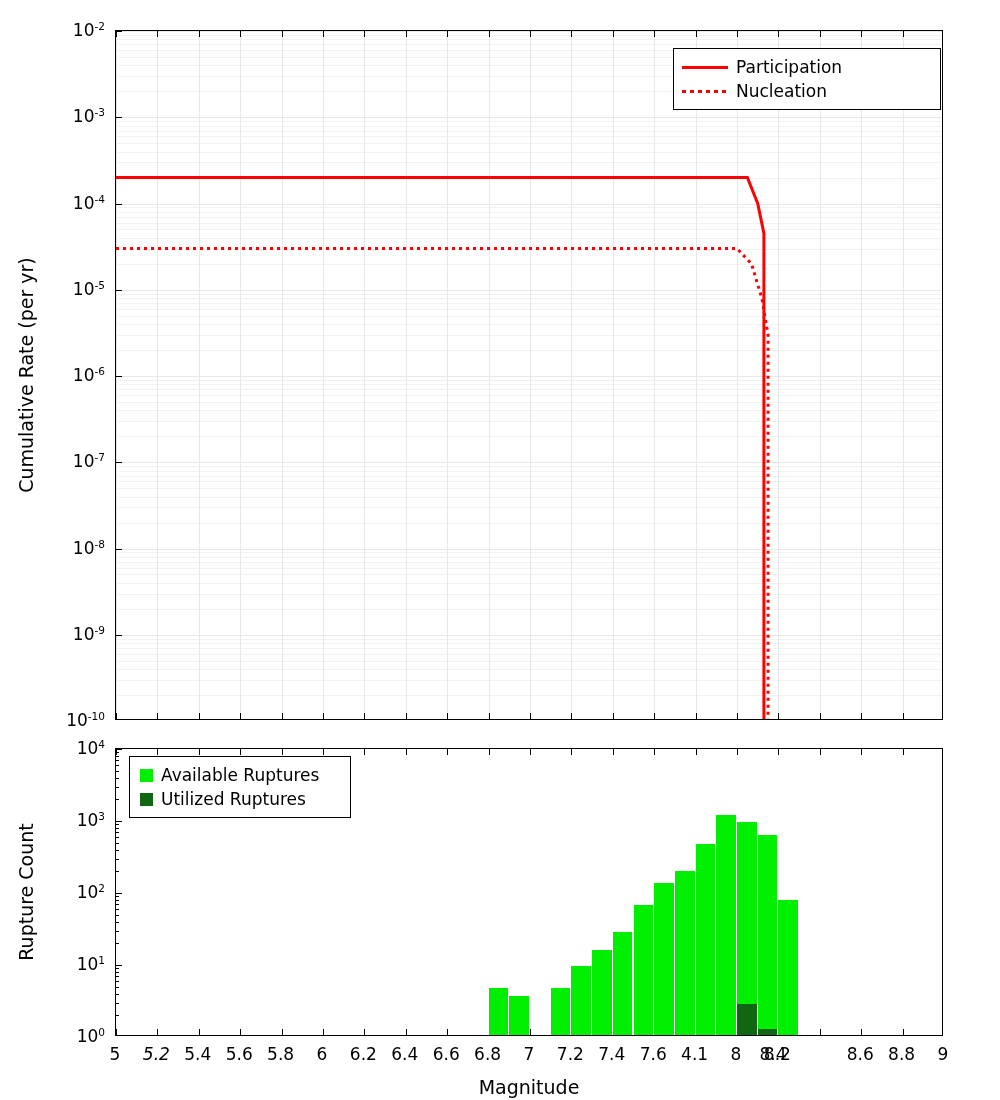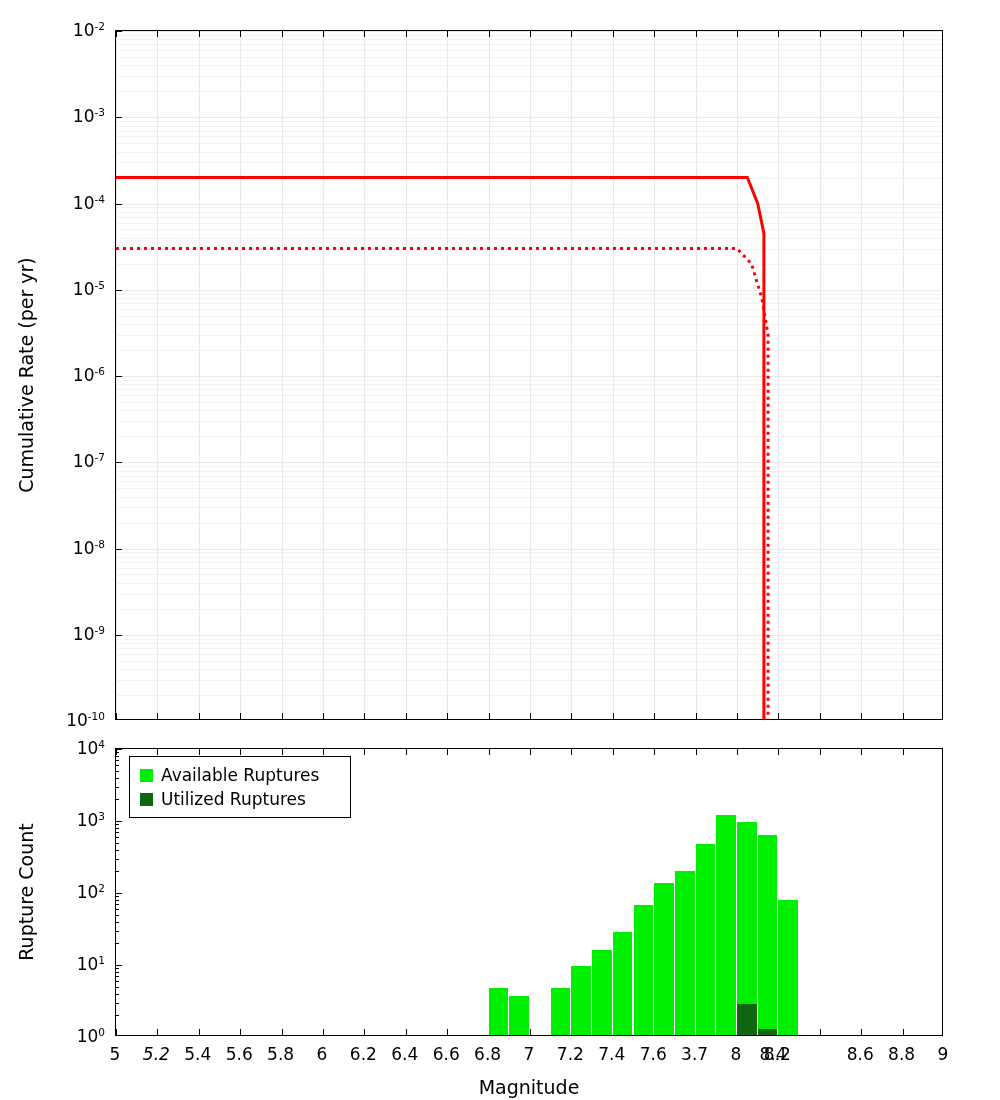--- a/index.html
+++ b/index.html
@@ -288,20 +288,34 @@
       <div class="tick-v" style="left: 786.6px; bottom: 0px;"></div>
       <div class="tick-v" style="left: 786.6px; top: 0px;"></div>
       <svg width="828" height="690" style="position: absolute; left: 0px; top: 0px;">
         <path d="M0.00 146.54 L631.35 146.54 L641.70 172.50 L647.91 202.41 L647.91 690.00" fill="none" stroke="#ff0000" stroke-width="3"></path>
         <path d="M0.00 217.60 L621.00 217.60 L635.49 232.79 L645.84 267.11 L652.05 303.85 L652.05 690.00" fill="none" stroke="#ff0000" stroke-width="3" stroke-dasharray="3,4"></path>
       </svg>
     </div>
 
   <div class="axis-label ylabel" id="ylabel-top" style="left: 26px; top: 375px; transform: rotate(-90deg) translate(-50%, -50%);">Cumulative Rate (per yr)</div>
 
+  <div class="legend" id="legend-top" style="left: 673px; top: 48px; width: 268px;">
+      <div class="legend-row">
+        <div class="legend-sample">
+          <div class="legend-line-solid"></div>
+        </div>
+        <div class="legend-text">Participation</div>
+      </div>
+      <div class="legend-row">
+        <div class="legend-sample">
+          <div class="legend-line-dotted"></div>
+        </div>
+        <div class="legend-text">Nucleation</div>
+      </div>
+    </div>
 
   <div class="plot" id="plot-bottom" style="left: 115px; top: 748px; width: 828px; height: 288px;">
       <div class="tick-h tick-h-minor" style="left: 0px; top: 266.326px;"></div>
       <div class="tick-h tick-h-minor" style="left: 0px; top: 253.647px;"></div>
       <div class="tick-h tick-h-minor" style="left: 0px; top: 244.652px;"></div>
       <div class="tick-h tick-h-minor" style="left: 0px; top: 237.674px;"></div>
       <div class="tick-h tick-h-minor" style="left: 0px; top: 231.973px;"></div>
       <div class="tick-h tick-h-minor" style="left: 0px; top: 227.153px;"></div>
       <div class="tick-h tick-h-minor" style="left: 0px; top: 222.978px;"></div>
       <div class="tick-h tick-h-minor" style="left: 0px; top: 219.295px;"></div>
@@ -427,20 +441,20 @@
     <div class="ticklabel ticklabel-x" style="left: 280.6px; top: 1044px;">5.8</div>
     <div class="ticklabel ticklabel-x" style="left: 322px; top: 1044px;">6</div>
     <div class="ticklabel ticklabel-x" style="left: 363.4px; top: 1044px;">6.2</div>
     <div class="ticklabel ticklabel-x" style="left: 404.8px; top: 1044px;">6.4</div>
     <div class="ticklabel ticklabel-x" style="left: 446.2px; top: 1044px;">6.6</div>
     <div class="ticklabel ticklabel-x" style="left: 487.6px; top: 1044px;">6.8</div>
     <div class="ticklabel ticklabel-x" style="left: 529px; top: 1044px;">7</div>
     <div class="ticklabel ticklabel-x" style="left: 570.4px; top: 1044px;">7.2</div>
     <div class="ticklabel ticklabel-x" style="left: 611.8px; top: 1044px;">7.4</div>
     <div class="ticklabel ticklabel-x" style="left: 653.2px; top: 1044px;">7.6</div>
-    <div class="ticklabel ticklabel-x" style="left: 694.6px; top: 1044px;">3.7</div>
+    <div class="ticklabel ticklabel-x" style="left: 694.6px; top: 1044px;">4.1</div>
     <div class="ticklabel ticklabel-x" style="left: 736px; top: 1044px;">8</div>
     <div class="ticklabel ticklabel-x" style="left: 777.4px; top: 1044px;">8.2</div>
     <div class="ticklabel ticklabel-x" style="left: 773px; top: 1044px;">8.4</div>
     <div class="ticklabel ticklabel-x" style="left: 860.2px; top: 1044px;">8.6</div>
     <div class="ticklabel ticklabel-x" style="left: 901.6px; top: 1044px;">8.8</div>
     <div class="ticklabel ticklabel-x" style="left: 943px; top: 1044px;">9</div>
   </div>
 
 </body></html>

